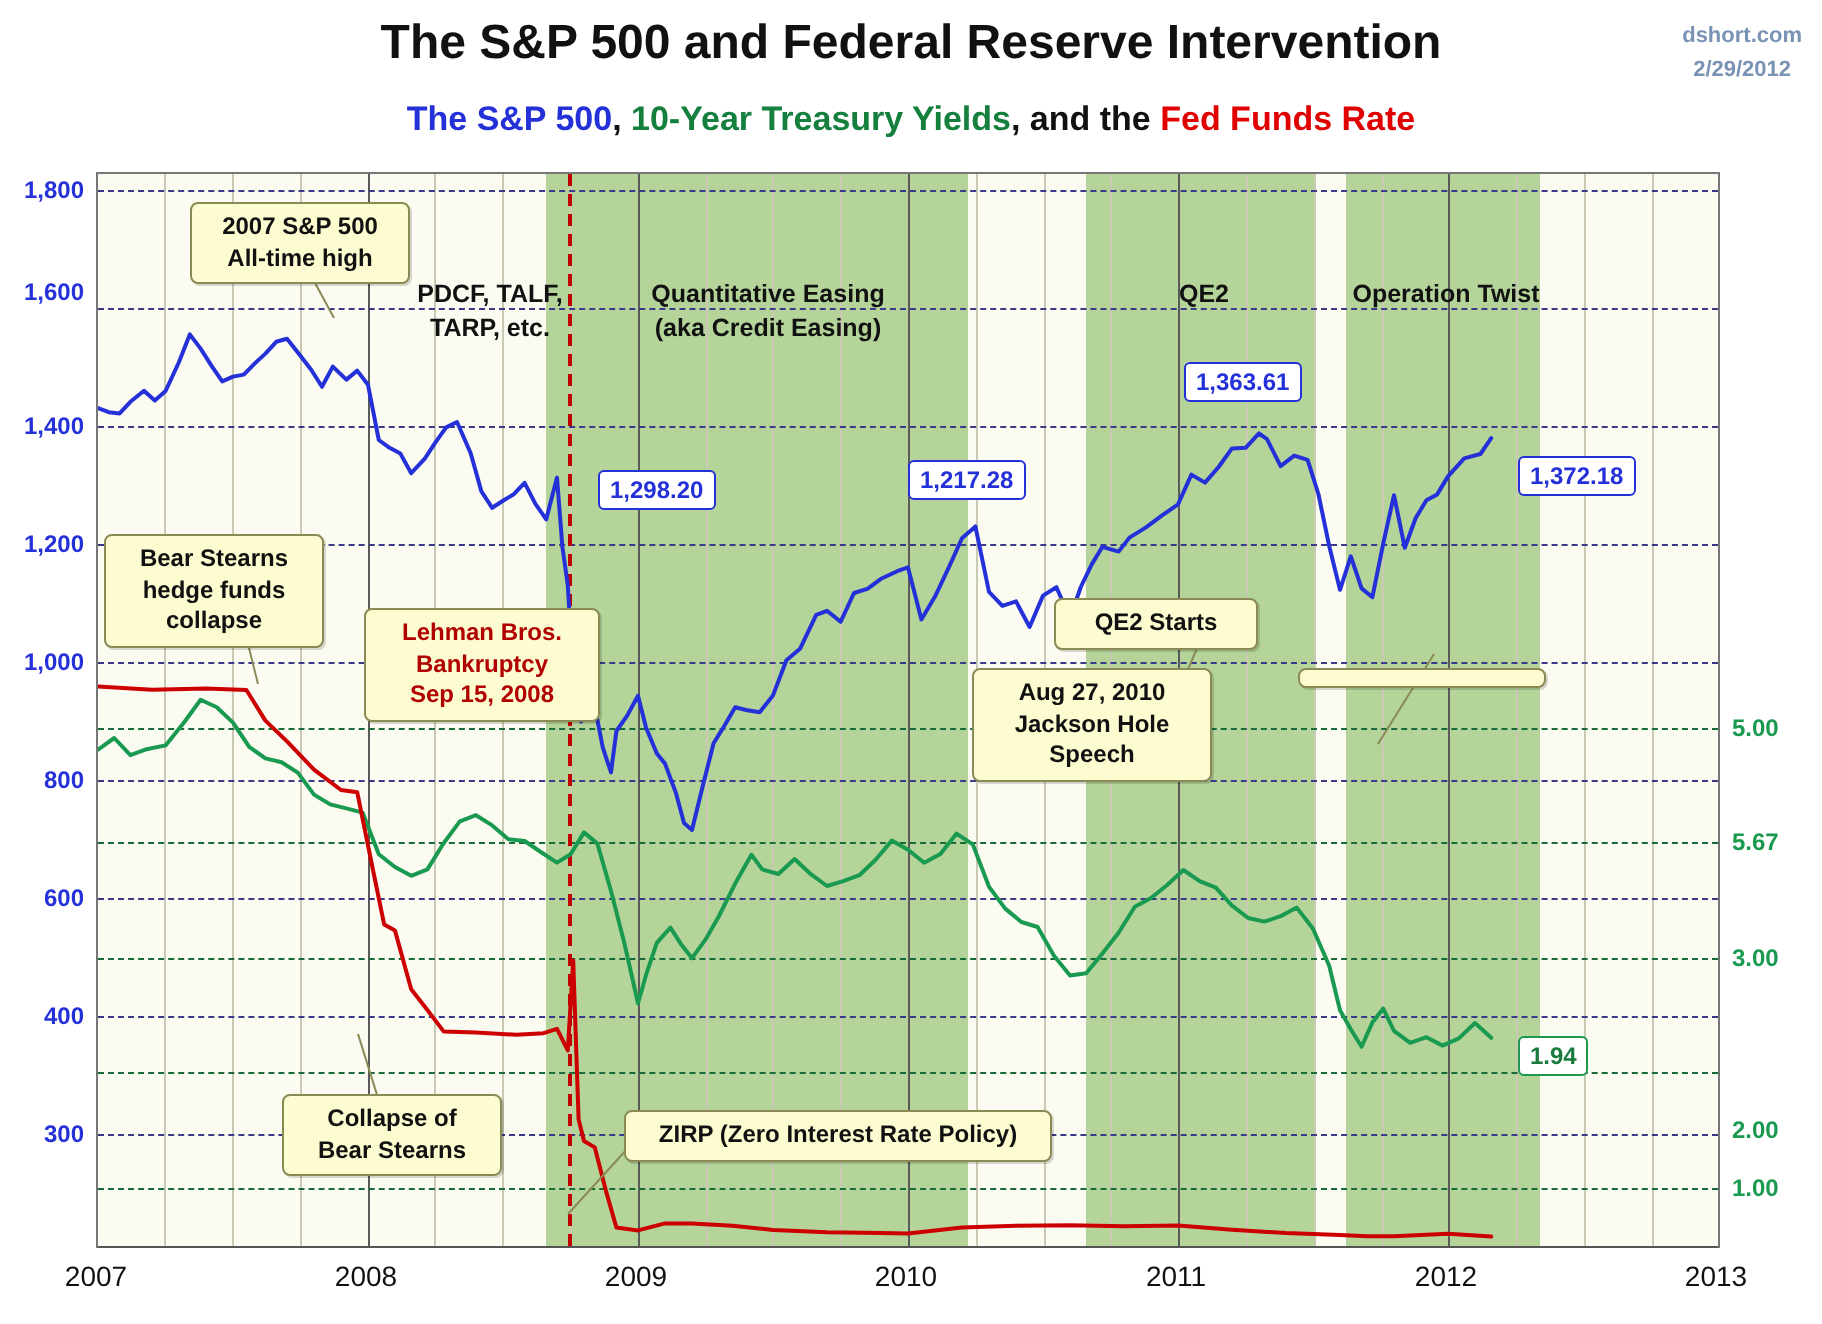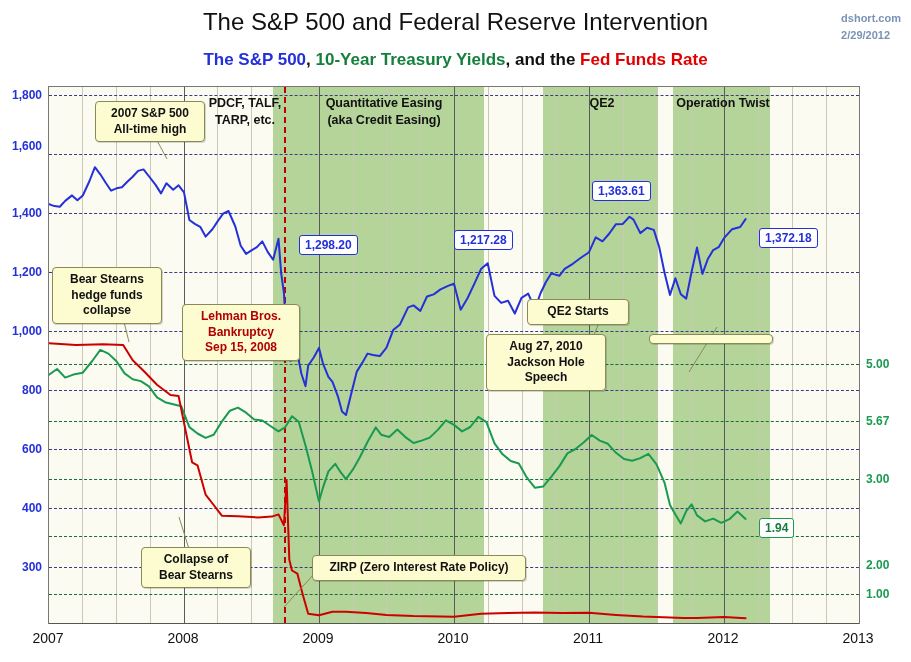--- a/index.html
+++ b/index.html
@@ -1,33 +1,33 @@
 <!DOCTYPE html>
 <html><head>
 <meta charset="utf-8">
 <style>
   html,body{margin:0;padding:0;}
   body{width:911px;height:662px;background:#ffffff;font-family:"Liberation Sans",sans-serif;overflow:hidden;}
   #root{position:relative;width:911px;height:662px;}
 
   .title{
     position:absolute;left:0;top:8px;width:911px;text-align:center;
-    font-size:24px;font-weight:normal;color:#111;
+    font-size:24px;font-weight:bold;color:#111;
   }
   .subtitle{
     position:absolute;left:0;top:50px;width:911px;text-align:center;
     font-size:17px;font-weight:bold;
   }
   .sub-sp{color:#2430d8;}
   .sub-plain{color:#111;}
   .sub-ty{color:#15803d;}
   .sub-ff{color:#e00000;}
 
   .credit{
-    position:absolute;right:10px;top:10px;text-align:left;
+    position:absolute;right:10px;top:10px;text-align:center;
     font-size:11px;font-weight:bold;color:#7a93b5;line-height:1.55;
   }
 
   
   #plot{
     position:absolute;left:48px;top:86px;width:812px;height:538px;
     background:#fbfbf2;border:1px solid #777;box-sizing:border-box;
   }
   .qe-band{position:absolute;top:0;bottom:0;background:#b4d49a;}
   .vgrid{position:absolute;top:0;bottom:0;width:1px;background:#c9c9b4;}
@@ -38,20 +38,21 @@
 
   .lehman-line{position:absolute;top:0;bottom:0;width:0;border-left:2px dashed #c00000;}
   .ylab-l{position:absolute;width:42px;text-align:right;font-size:12px;color:#2430d8;font-weight:bold;}
   .ylab-r{position:absolute;width:46px;text-align:left;font-size:12px;color:#1a9a50;font-weight:bold;}
   .xlab{position:absolute;font-size:14px;color:#111;text-align:center;width:60px;}
 
   
   .band-label{
     position:absolute;text-align:center;font-size:12.5px;font-weight:bold;color:#111;
     line-height:1.35;
+    margin-top:44px;
   }
 
   
   .callout{
     position:absolute;background:#fdfbd0;border:1px solid #8a8a55;border-radius:4px;
     font-size:12px;font-weight:bold;color:#111;text-align:center;padding:4px 6px;
     line-height:1.3;box-shadow:1px 1px 0 rgba(0,0,0,.15);
   }
   .callout.red{color:#b00000;}
   .value-box{

